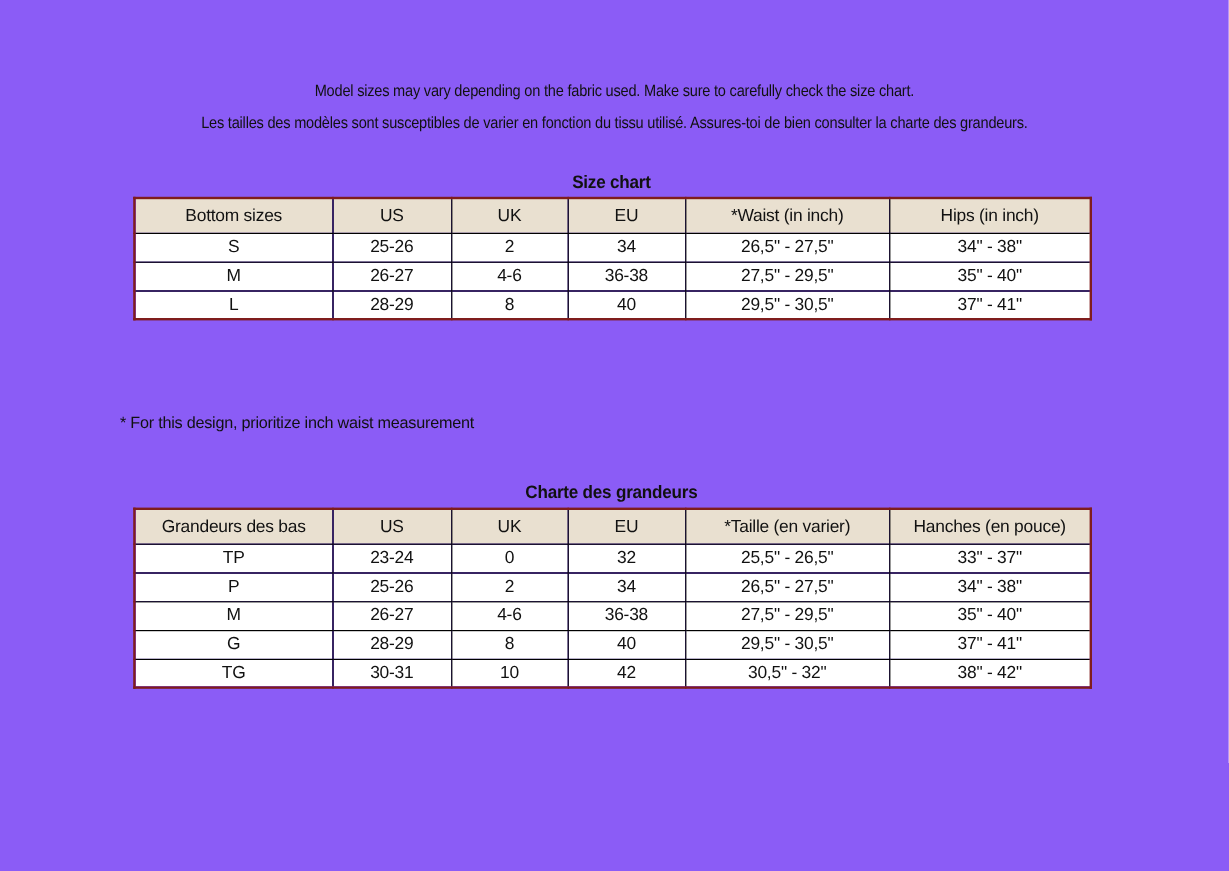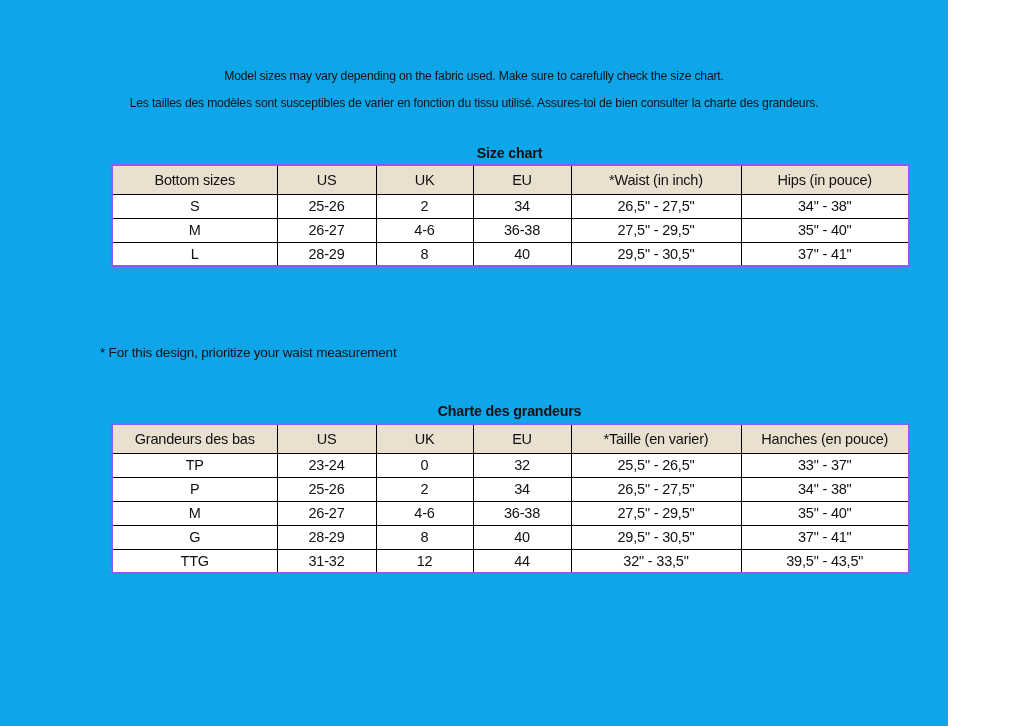--- a/index.html
+++ b/index.html
@@ -1,21 +1,21 @@
 <!DOCTYPE html>
 <html><head>
 <meta charset="utf-8">
 <style>
   * { box-sizing: border-box; }
   html, body { margin: 0; padding: 0; background: #ffffff; }
   .page {
     position: relative;
-    width: 948px;
+    width: 1024px;
     height: 726px;
-    background: #0ea5e9;
+    background: #8b5cf6;
     font-family: "Liberation Sans", sans-serif;
     color: #111111;
     overflow: hidden;
   }
   .intro {
     position: absolute;
     left: 0;
     width: 100%;
     margin: 0;
     text-align: center;
@@ -38,21 +38,21 @@
     transform: scaleX(0.95);
   }
   .title-en { top: 144px; }
   .title-fr { top: 402px; }
   table.size-table {
     position: absolute;
     left: 111px;
     width: 797px;
     border-collapse: collapse;
     table-layout: fixed;
-    border: 2px solid #8b5cf6;
+    border: 2px solid #7f1d1d;
   }
   .table-en { top: 164px; }
   .table-fr { top: 423px; }
   .size-table th, .size-table td {
     border: 1.5px solid #000000;
     text-align: center;
     vertical-align: middle;
     padding: 0 2px;
     font-size: 14.5px;
     letter-spacing: -0.2px;
@@ -97,21 +97,21 @@
         <col style="width:170px">
         <col style="width:168px">
     </colgroup>
     <thead>
       <tr>
         <th>Bottom sizes</th>
         <th>US</th>
         <th>UK</th>
         <th>EU</th>
         <th>*Waist (in inch)</th>
-        <th>Hips (in pouce)</th>
+        <th>Hips (in inch)</th>
       </tr>
     </thead>
     <tbody>
       <tr>
         <td>S</td>
         <td>25-26</td>
         <td>2</td>
         <td>34</td>
         <td>26,5" - 27,5"</td>
         <td>34" - 38"</td>
@@ -128,21 +128,21 @@
         <td>L</td>
         <td>28-29</td>
         <td>8</td>
         <td>40</td>
         <td>29,5" - 30,5"</td>
         <td>37" - 41"</td>
       </tr>
     </tbody>
   </table>
 
-  <p class="footnote footnote-en">* For this design, prioritize your waist measurement</p>
+  <p class="footnote footnote-en">* For this design, prioritize inch waist measurement</p>
 
   <h2 class="chart-title title-fr">Charte des grandeurs</h2>
 
   <table class="size-table table-fr">
     <colgroup>
       <col style="width:165px">
         <col style="width:99px">
         <col style="width:97px">
       <col style="width:98px">
         <col style="width:170px">
@@ -185,24 +185,24 @@
       </tr>
       <tr>
         <td>G</td>
         <td>28-29</td>
         <td>8</td>
         <td>40</td>
         <td>29,5" - 30,5"</td>
         <td>37" - 41"</td>
       </tr>
       <tr>
-        <td>TTG</td>
-        <td>31-32</td>
-        <td>12</td>
-        <td>44</td>
-        <td>32" - 33,5"</td>
-        <td>39,5" - 43,5"</td>
+        <td>TG</td>
+        <td>30-31</td>
+        <td>10</td>
+        <td>42</td>
+        <td>30,5" - 32"</td>
+        <td>38" - 42"</td>
       </tr>
     </tbody>
   </table>
 
 
 </div>
 
 </body></html>

